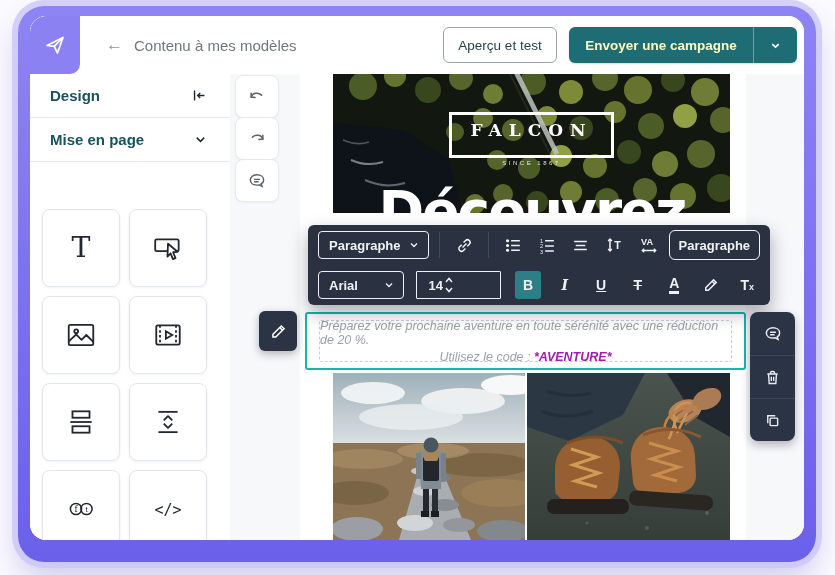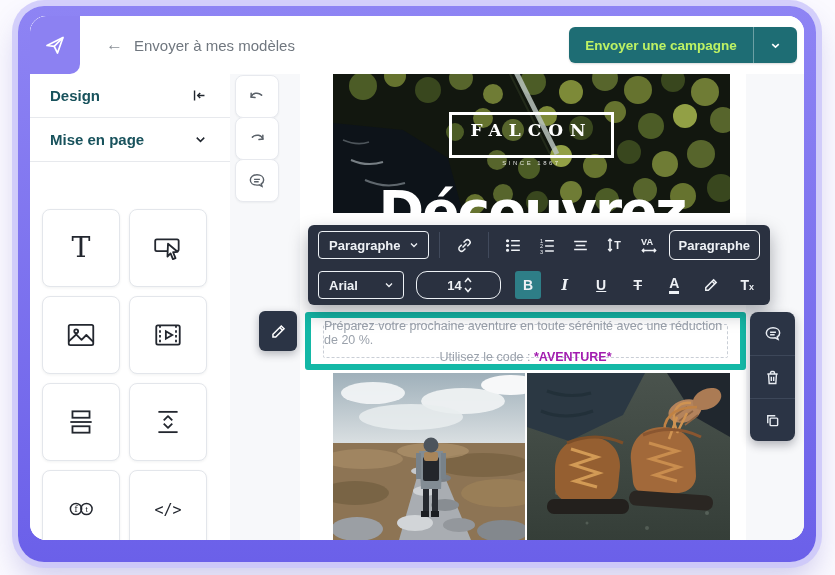--- a/index.html
+++ b/index.html
@@ -18,21 +18,21 @@
   .header { position:absolute; left:0; top:0; width:100%; height:58px; background:#fff; z-index:30; }
   .logo { position:absolute; left:0; top:0; width:50px; height:58px; background:#8c81f2;
     border-radius:16px 0 10px 0; display:flex; align-items:center; justify-content:center; cursor:pointer; }
   .back { position:absolute; left:76px; top:0; height:58px; display:flex; align-items:center; gap:11px;
     color:#70777f; font-size:15px; cursor:pointer; }
   .back .arr { font-size:17px; color:#8a9097; }
   .btn-preview { position:absolute; left:413px; top:11px; width:114px; height:36px;
     border:1px solid #99a1ad; border-radius:6px; background:#fff; color:#27424d; font-size:13.5px;
     display:flex; align-items:center; justify-content:center; cursor:pointer; }
   .btn-send { position:absolute; left:539px; top:11px; width:228px; height:36px; border-radius:6px;
-    background:#1e6d74; color:#bef264; display:flex; overflow:hidden; cursor:pointer;
+    background:#1e6d74; color:#fef9c3; display:flex; overflow:hidden; cursor:pointer;
     box-shadow:0 1px 2px rgba(0,0,0,.15); }
   .btn-send .lbl { flex:1; display:flex; align-items:center; justify-content:center; font-size:13.5px; font-weight:600; }
   .btn-send .drop { width:44px; border-left:1px solid rgba(255,255,255,.35); display:flex; align-items:center; justify-content:center; }
 
   
   .sidebar { position:absolute; left:0; top:58px; width:200px; bottom:0; background:#fff; z-index:20; }
   .side-row { height:43px; display:flex; align-items:center; justify-content:space-between;
     padding:0 22px 0 20px; cursor:pointer; }
   .side-row .lab { font-size:15px; font-weight:700; color:#18525c; }
   .side-div { height:1px; background:#e7e9ed; margin:0; }
@@ -66,35 +66,35 @@
     border-radius:6px; z-index:10; box-shadow:0 8px 18px rgba(15,20,35,.35); color:#eef1f5; }
   .trow { height:40px; display:flex; align-items:center; padding:15px 10px; gap:6px; }
   .tsel { height:28px; border:1.5px solid #eef2f6; border-radius:4px; display:flex; align-items:center;
     justify-content:space-between; padding:0 8px 0 10px; font-size:13px; font-weight:700; cursor:pointer; }
   .tsep { width:1px; height:26px; background:#414a5c; margin:0 4px; }
   .tico { width:28px; height:28px; display:flex; align-items:center; justify-content:center;
     border-radius:3px; cursor:pointer; }
   .tico.active { background:#2e7e87; }
   .tag-btn { margin-left:auto; width:92px; height:30px; border:1.5px solid #f4f6f9; border-radius:6px;
     display:flex; align-items:center; justify-content:center; font-size:13px; font-weight:700; cursor:pointer; }
-  .stepper { width:92px; height:28px; border:1.5px solid #eef2f6; border-radius:11px; display:flex;
-    align-items:center; justify-content:center; padding:0 8px 0 12px; font-size:13px; font-weight:700; cursor:pointer; }
+  .stepper { width:92px; height:28px; border:1.5px solid #eef2f6; border-radius:1px; display:flex;
+    align-items:center; justify-content:flex-start; padding:0 8px 0 12px; font-size:13px; font-weight:700; cursor:pointer; }
   .glyph { font-size:14px; font-weight:700; }
   .glyph.i { font-family:"DejaVu Serif", serif; font-style:italic; }
   .glyph.u { text-decoration:underline; }
   .glyph.s { text-decoration:line-through; }
   .glyph.a { border-bottom:3px solid #eef1f5; line-height:1.05; }
   .glyph.tx small { font-size:9px; }
 
   
   .edit-btn { position:absolute; left:229px; top:295px; width:38px; height:40px; background:#2b3445;
     border-radius:6px; z-index:11; display:flex; align-items:center; justify-content:center; color:#fff;
     box-shadow:0 3px 8px rgba(15,20,35,.3); cursor:pointer; }
   .text-card { position:absolute; left:275px; top:296px; width:441px; height:58px; background:#fff;
-    border:6px solid #14b8a6; border-radius:3px; z-index:3; padding:6px 12px; }
+    border:2px solid #14b8a6; border-radius:3px; z-index:3; padding:6px 12px;font-style:italic; }
   .dashed { width:100%; height:100%; border:1px dashed #c9ced6; border-radius:2px; display:flex;
     flex-direction:column; align-items:center; justify-content:center; gap:3px; cursor:text; }
   .pline { font-size:12.5px; color:#9aa1ab; }
   .pcode { color:#a21caf; font-weight:700; }
 
   
   .act-rail { position:absolute; left:720px; top:296px; width:45px; background:#2b3445; border-radius:8px;
     z-index:11; overflow:hidden; box-shadow:0 4px 10px rgba(15,20,35,.3); }
   .acard { width:45px; height:43px; display:flex; align-items:center; justify-content:center;
     color:#e8ecf2; border-top:1px solid #3d4759; cursor:pointer; }
@@ -390,21 +390,24 @@
 
       <div class="header">
         <div class="logo">
           <svg width="24" height="24" viewBox="0 0 24 24" fill="none" stroke="#ffffff" stroke-width="1.7" stroke-linejoin="round">
             <path d="M4 12.5 L20 4.5 L14.5 20 L11.2 13.4 Z"></path>
               <path d="M11.2 13.4 L20 4.5"></path>
           </svg>
         </div>
         <div class="back">
           <span class="arr">←</span>
-          <span>Envoyer à mes modèles</span>
+          <span>Contenu à mes modèles</span>
+        </div>
+        <div class="btn-preview">
+          <span>Aperçu et test</span>
         </div>
         <div class="btn-send">
           <span class="lbl">Envoyer une campagne</span>
           <span class="drop">
             <svg width="13" height="13" viewBox="0 0 24 24" fill="none" stroke="#ffffff" stroke-width="3">
                 <polyline points="6 9.5 12 15 18 9.5"></polyline>
               </svg>
           </span>
         </div>
       </div>

